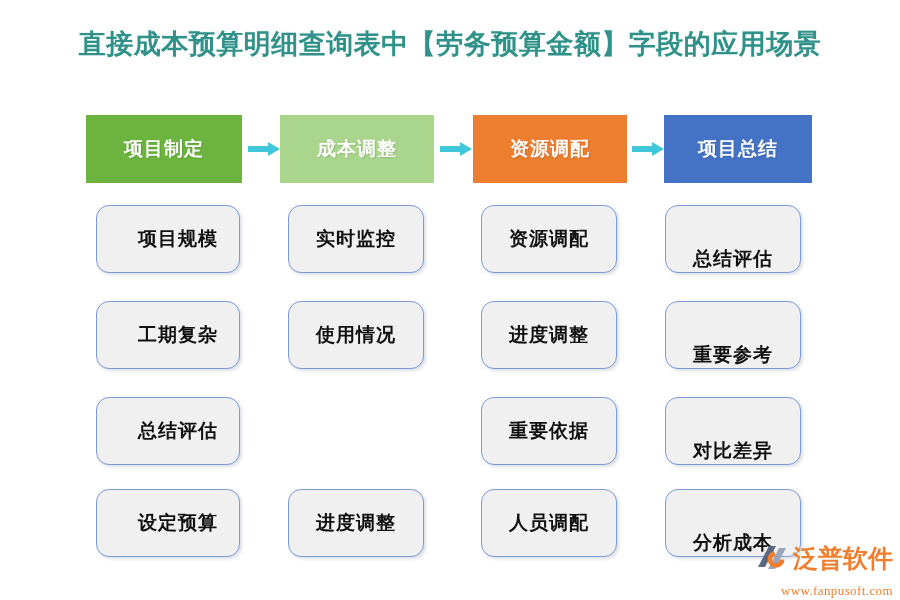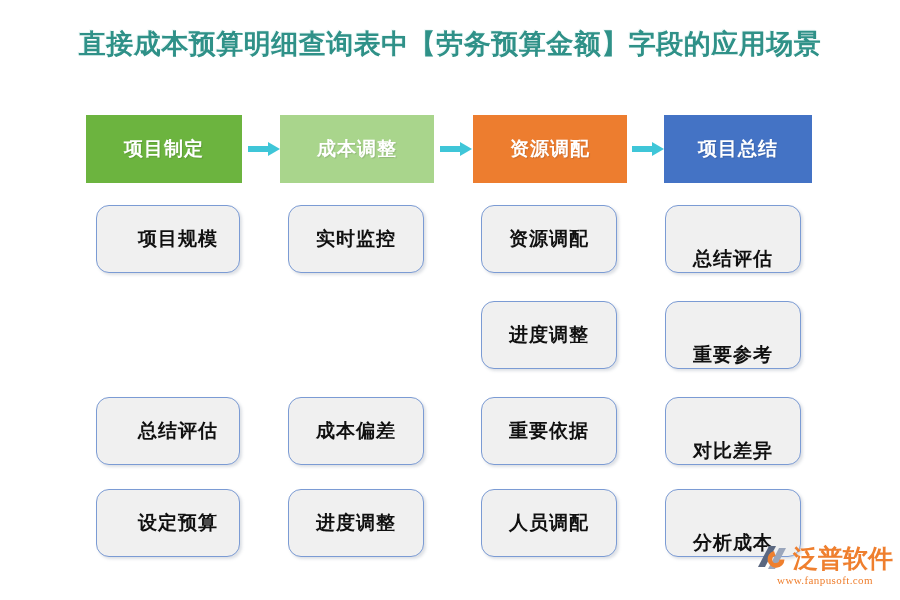--- a/index.html
+++ b/index.html
@@ -186,26 +186,26 @@
   }
   .brand-logo .logo-name {
     font-size: 25px;
     font-weight: bold;
     color: #ef7f2e;
     letter-spacing: 0px;
     line-height: 30px;
     white-space: nowrap;
   }
   .brand-logo .logo-url {
-    margin-top: 1px;
-    font-size: 11px;
+    margin-top: 10px;
+    font-size: 13px;
     color: #ef7f2e;
     letter-spacing: 0.4px;
     font-family: "Liberation Serif", "DejaVu Serif", serif;
-    text-align: center;
+    text-align: right;
     width: 136px;
     white-space: nowrap;
   }
 </style>
 </head>
 <body>
 
 <div id="canvas">
 
   <div class="page-title">直接成本预算明细查询表中【劳务预算金额】字段的应用场景</div>
@@ -246,32 +246,35 @@
     </span>
     <span class="wm-text">
       <span class="wm-name">泛普软件</span>
       <span class="wm-sub">FANPU SOFTWARE</span>
     </span>
   </div>
 
   <div class="item-card c0 r0">
       <span class="item-label">项目规模</span>
     </div>
+  <div class="item-card c0 r1">
+      <span class="item-label">工期复杂</span>
+    </div>
   <div class="item-card c0 r2">
       <span class="item-label">总结评估</span>
     </div>
   <div class="item-card c0 r3">
       <span class="item-label">设定预算</span>
     </div>
 
   <div class="item-card c1 r0">
       <span class="item-label">实时监控</span>
     </div>
-  <div class="item-card c1 r2">
-      <span class="item-label">成本偏差</span>
+  <div class="item-card c1 r1">
+      <span class="item-label">使用情况</span>
     </div>
   <div class="item-card c1 r3">
       <span class="item-label">进度调整</span>
     </div>
 
   <div class="item-card c2 r0">
       <span class="item-label">资源调配</span>
     </div>
   <div class="item-card c2 r1">
       <span class="item-label">进度调整</span>

